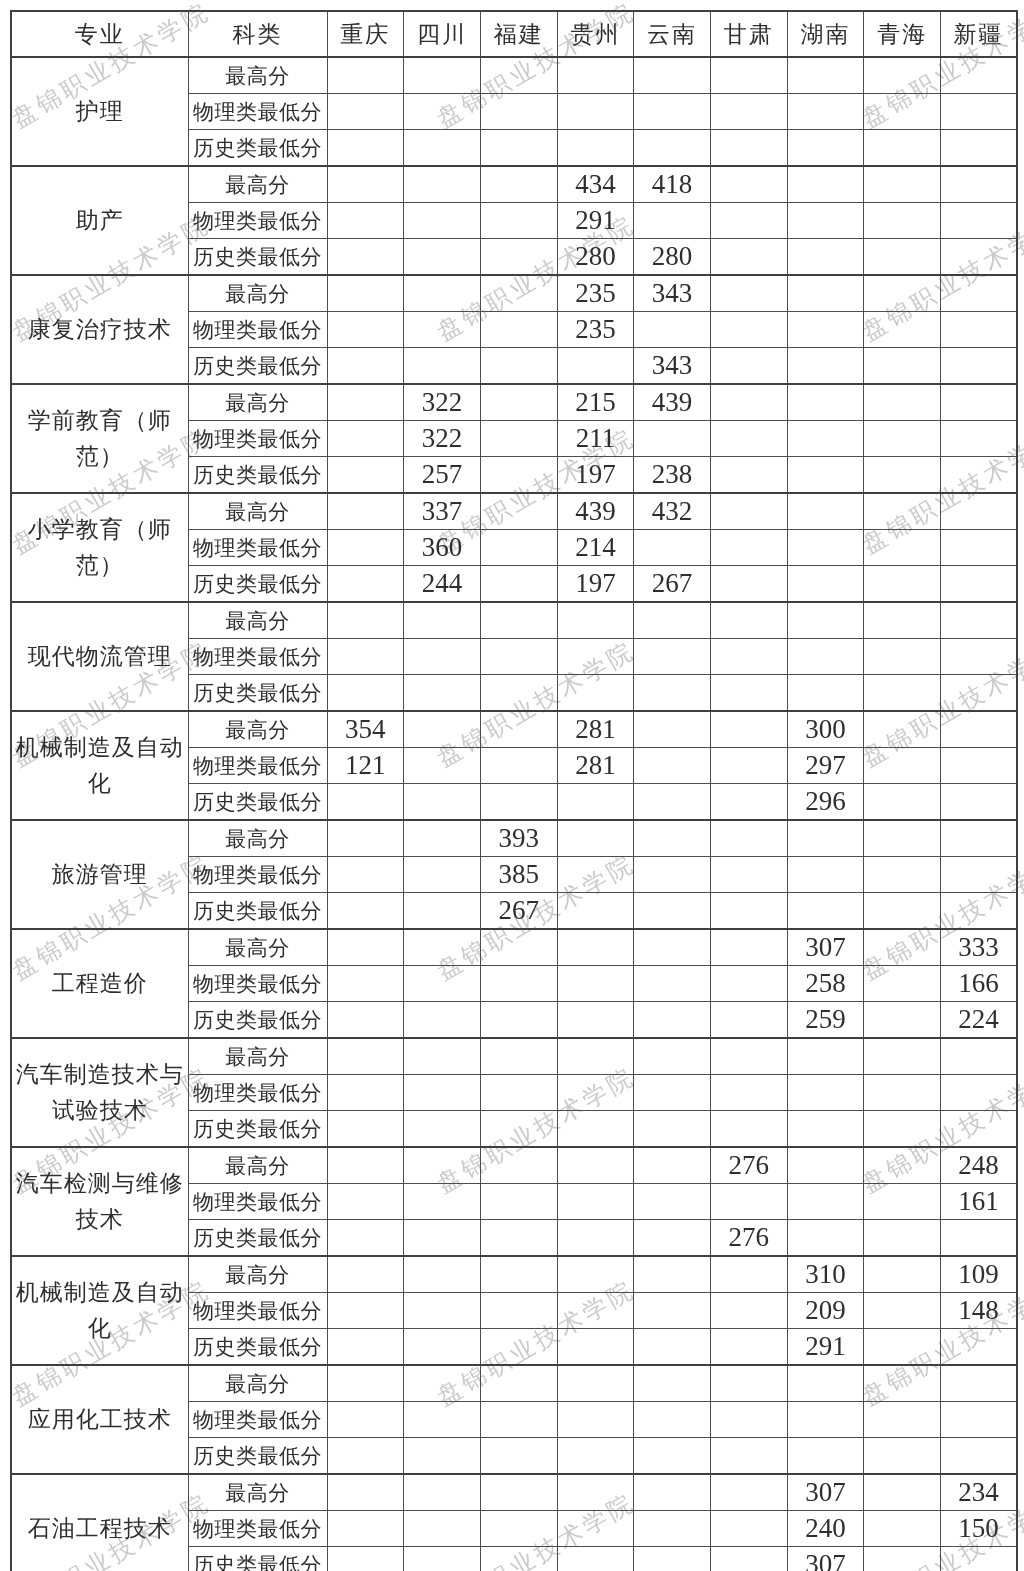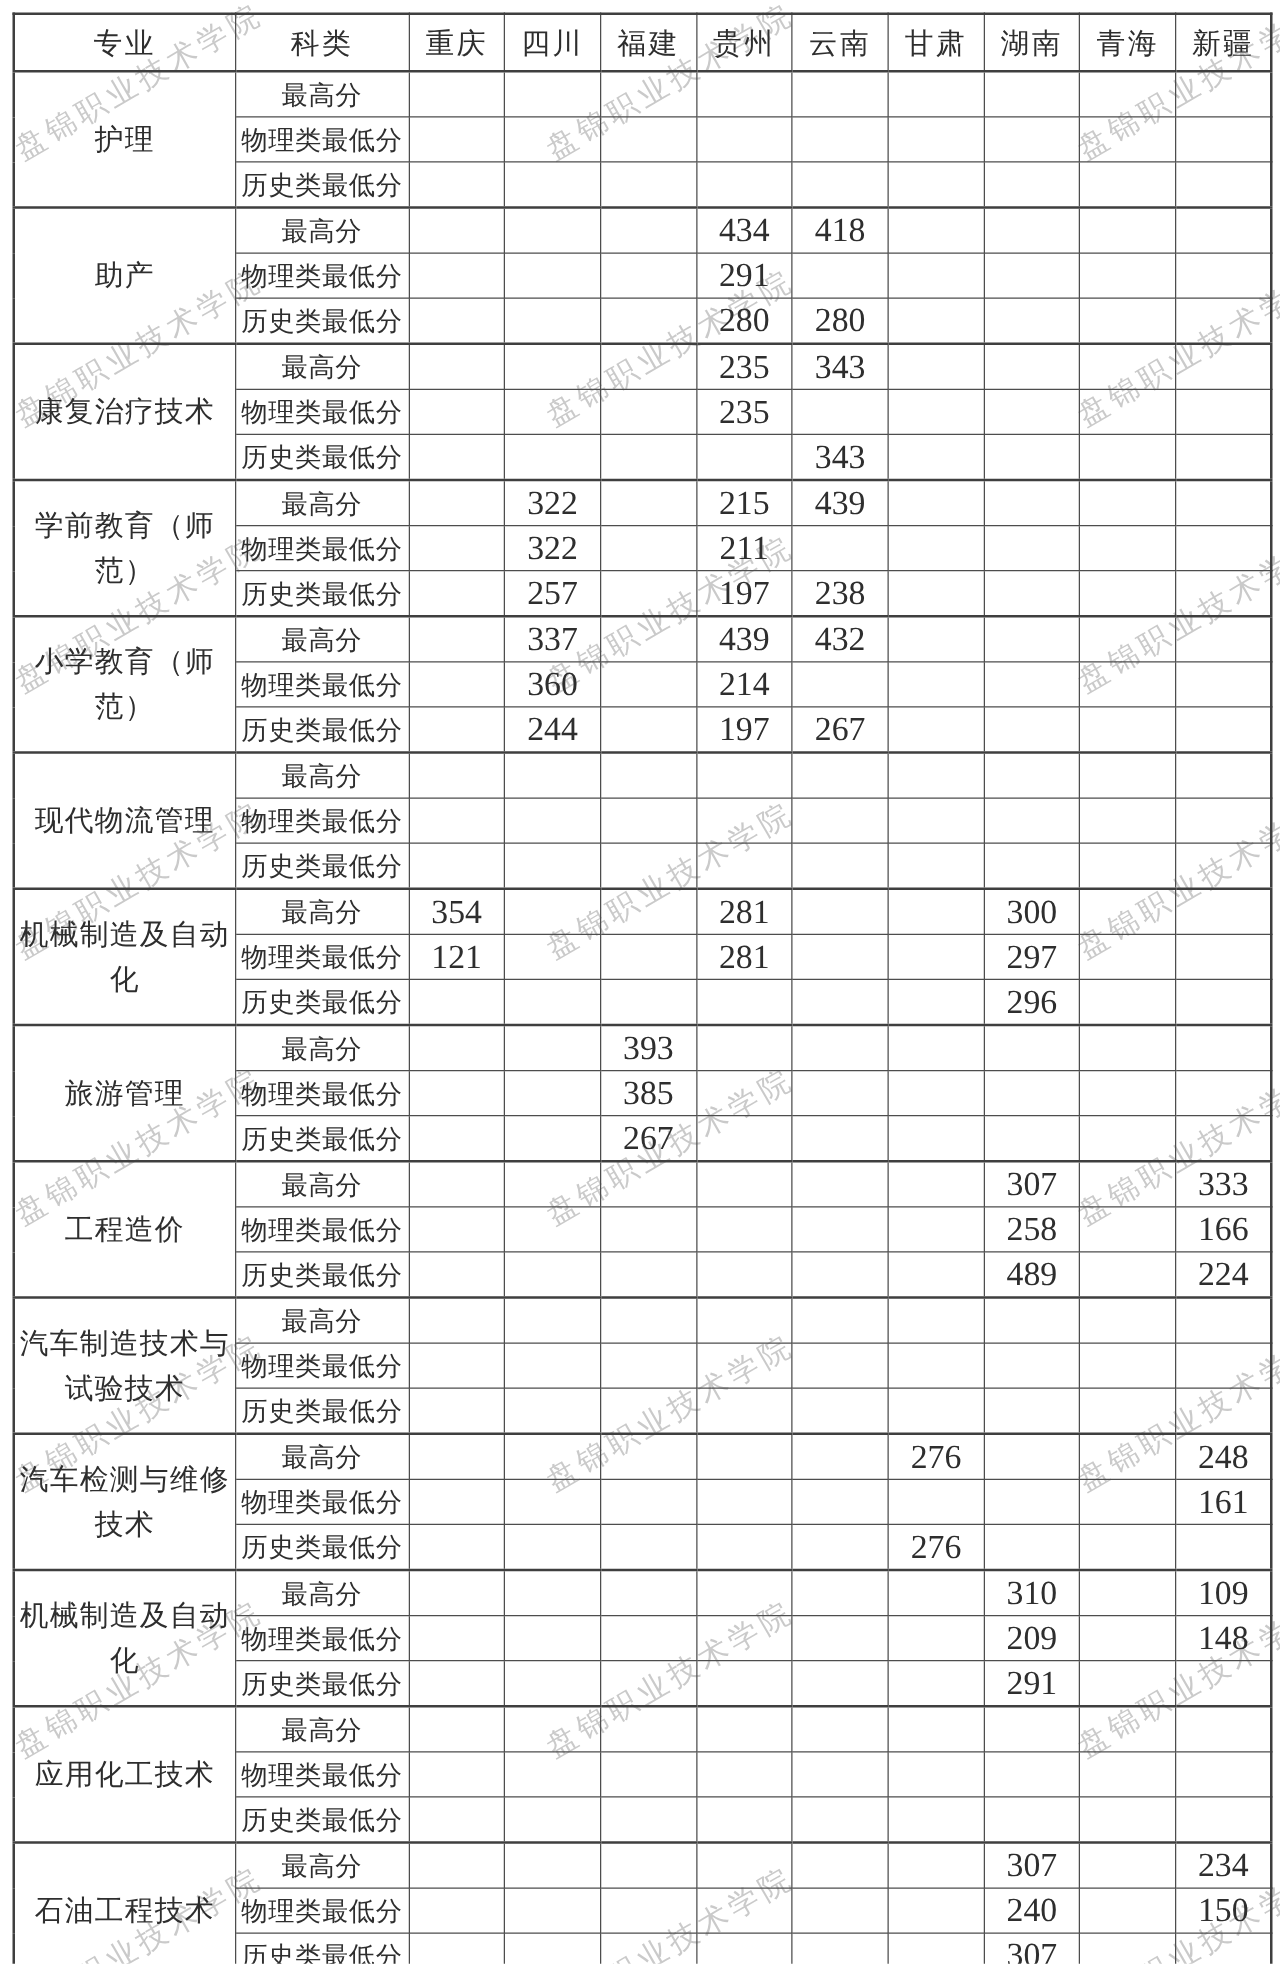--- a/index.html
+++ b/index.html
@@ -459,21 +459,21 @@
         <td class="score">166</td>
       </tr>
       <tr>
         <td class="cat">历史类最低分</td>
         <td class="score"></td>
         <td class="score"></td>
         <td class="score"></td>
         <td class="score"></td>
         <td class="score"></td>
         <td class="score"></td>
-        <td class="score">489</td>
+        <td class="score">259</td>
         <td class="score"></td>
         <td class="score">224</td>
       </tr>
       <tr class="section-start">
         <td class="major" rowspan="3">汽车制造技术与试验技术</td>
         <td class="cat">最高分</td>
         <td class="score"></td>
         <td class="score"></td>
         <td class="score"></td>
         <td class="score"></td>

